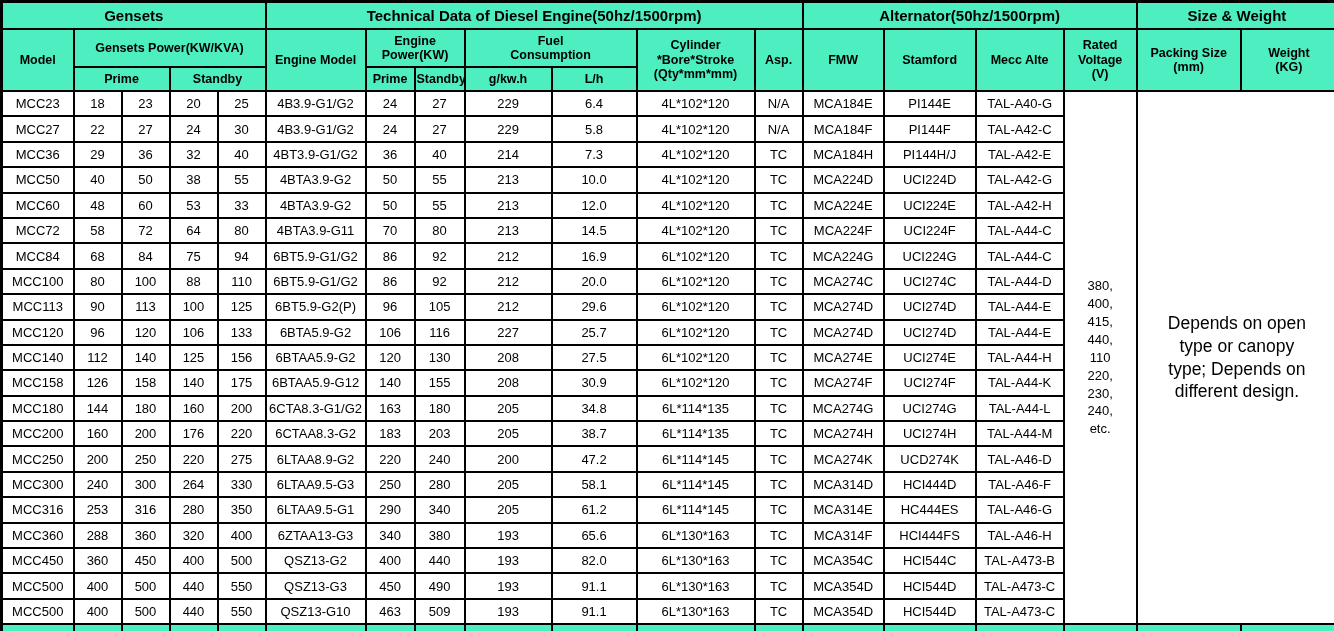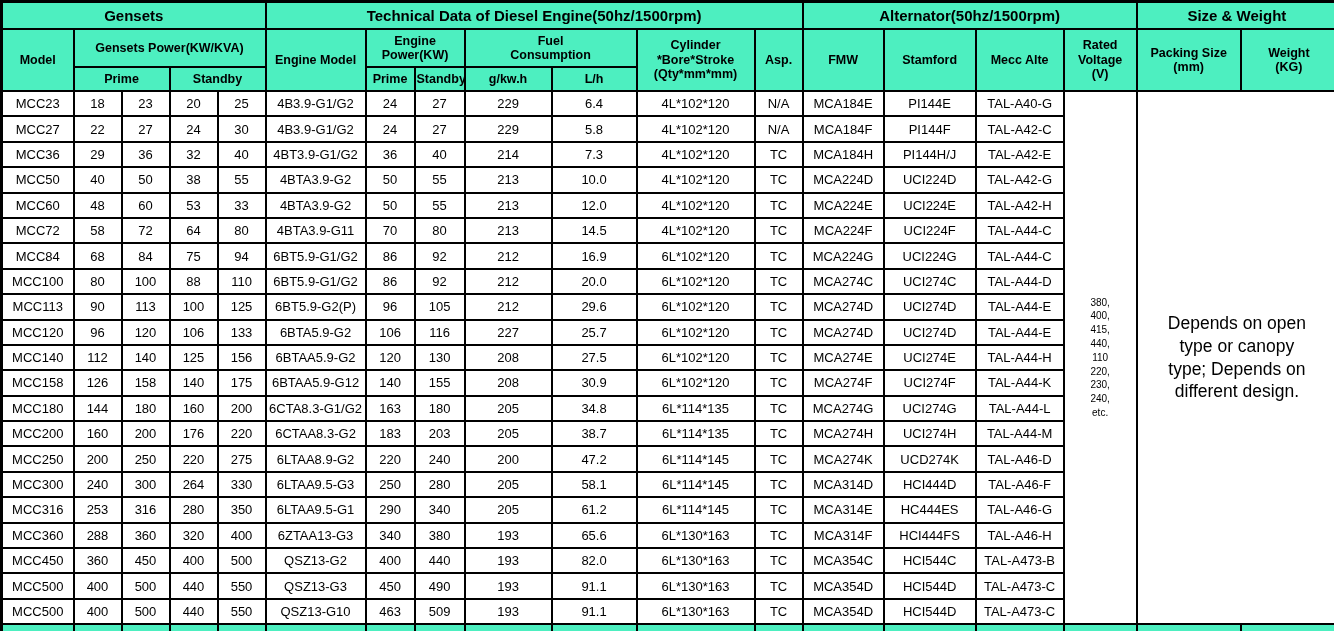--- a/index.html
+++ b/index.html
@@ -35,21 +35,21 @@
   thead tr.sub th   { height: 22px; text-align: center; }
   tbody td {
     font-size: 13px;
     height: 23.4px;
     white-space: nowrap;
     background: #ffffff;
   }
   td.voltage {
     white-space: pre-line;
     line-height: 1.38;
-    font-size: 10px;
+    font-size: 13px;
   }
   td.note {
     white-space: pre-line;
     font-size: 17.5px;
     line-height: 1.3;
   }
   tr.cutoff td {
     height: 6px;
     background: #4DEFC0;
     padding: 0;

